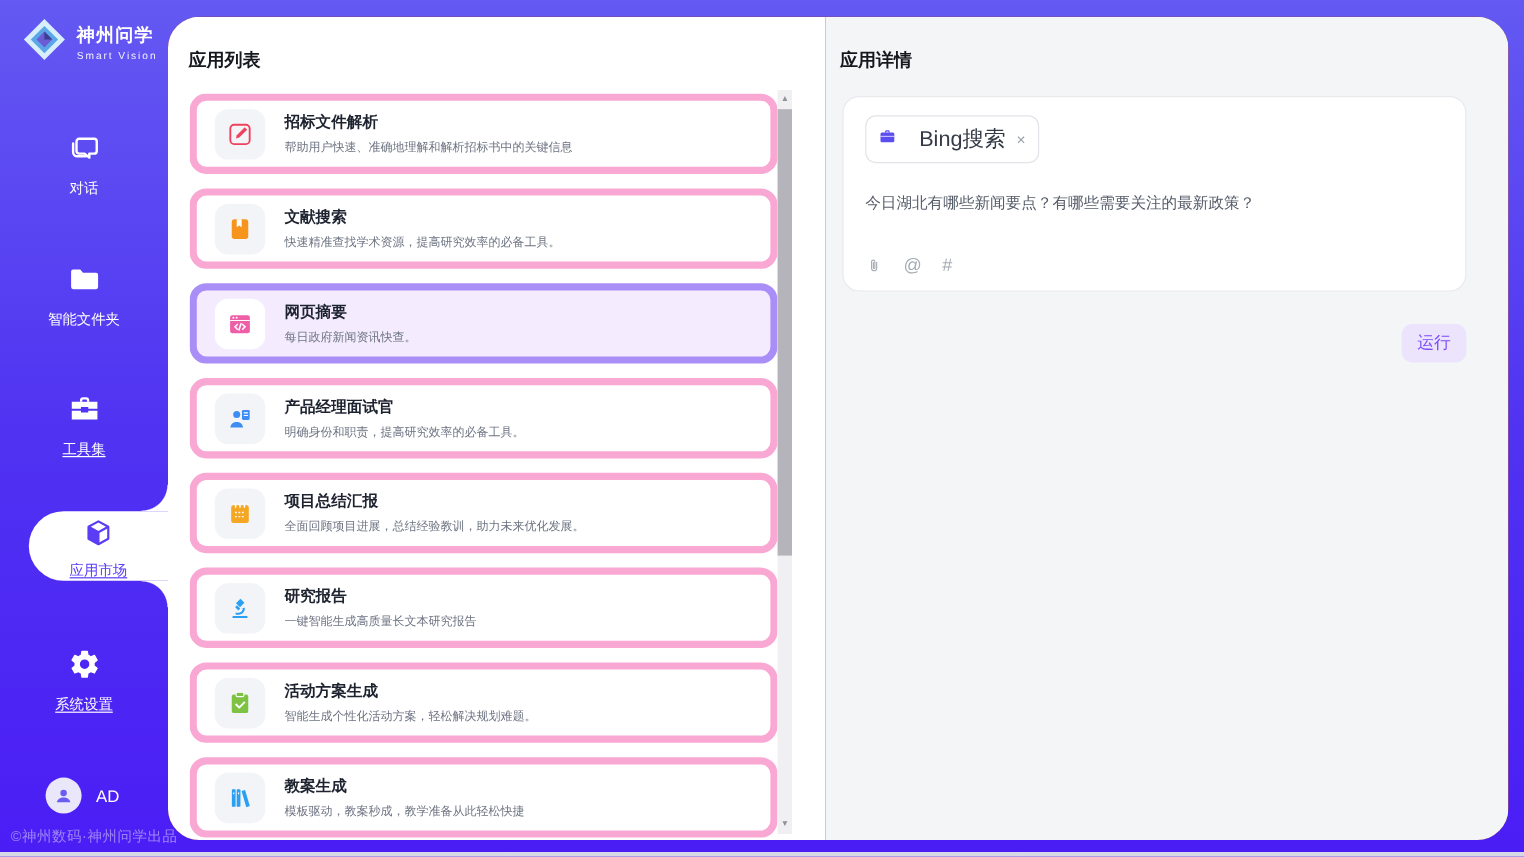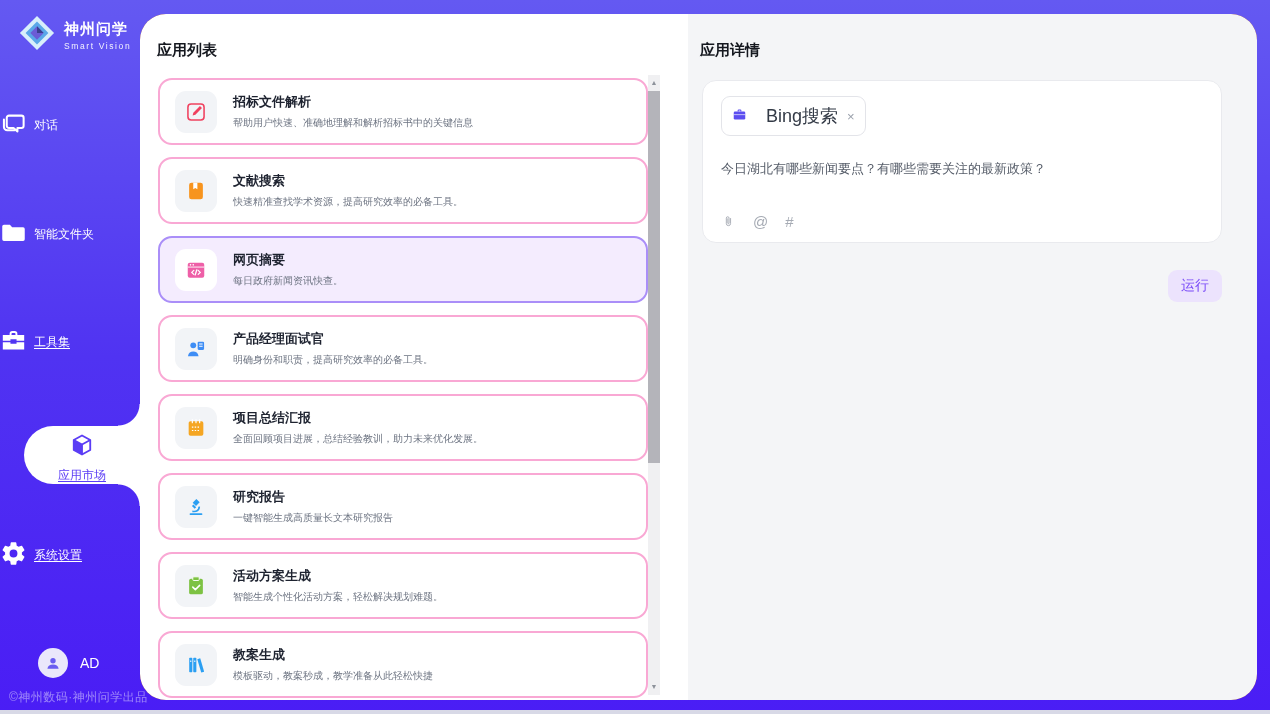--- a/index.html
+++ b/index.html
@@ -8,21 +8,21 @@
     position:relative;
     font-family:"Liberation Sans","DejaVu Sans",sans-serif;
     background:linear-gradient(180deg,#6459f2 0%,#5033f2 50%,#4a1df5 100%);
   }
   
   #sidebar { position:absolute; left:0; top:0; width:140px; height:714px; }
   .logo { position:absolute; left:18px; top:14px; display:flex; align-items:center; gap:8px; }
   .logo svg { width:38px; height:38px; }
   .brand-name { font-size:15px; font-weight:700; color:#fff; letter-spacing:1px; }
   .brand-sub { font-size:8.5px; color:rgba(255,255,255,.92); letter-spacing:1.6px; margin-top:2px; }
-  .nav-item { position:absolute; left:0; width:140px; display:flex; flex-direction:row; align-items:center; gap:7px; color:#fff; cursor:pointer; }
+  .nav-item { position:absolute; left:0; width:140px; display:flex; flex-direction:column; align-items:center; gap:7px; color:#fff; cursor:pointer; }
   .nav-item svg { width:27px; height:27px; }
   .nav-label { font-size:12px; color:#fff; }
   .nav-label.u { text-decoration:underline; text-underline-offset:2px; }
   .pos-chat{top:110px} .pos-folders{top:219px} .pos-tools{top:327px} .pos-settings{top:540px}
   .nav-active { position:absolute; left:24px; width:116px; top:426px; height:58px; background:#fff;
     border-radius:29px 0 0 29px; display:flex; flex-direction:column; align-items:center; justify-content:flex-end;
     gap:5px; color:#5b3df5; cursor:pointer; }
   .nav-active svg { width:26px; height:26px; }
   .nav-active .nav-label { color:#5b3df5; text-decoration:underline; text-underline-offset:2px; }
   .conn { position:absolute; right:0; width:22px; height:22px; }
@@ -38,21 +38,21 @@
   
   #content-card { position:absolute; left:140px; top:14px; width:1117px; height:686px; background:#7f1d1d; border-radius:26px; display:flex; overflow:hidden; }
   .left-panel { position:relative; width:548px; background:#fff; }
   .right-panel { position:relative; flex:1; background:#f4f5f7; }
   .panel-title { font-size:15px; font-weight:700; color:#15181f; position:absolute; top:27px; }
   .left-panel .panel-title { left:17px; }
   .right-panel .panel-title { left:12px; }
 
   
   #app-list { position:absolute; left:18px; top:64px; width:490px; bottom:0; overflow:hidden; }
-  .app-item { height:67px; border:2px solid #f9a8d4; border-radius:14px; margin-bottom:12px; display:flex; align-items:center; padding-left:15px; background:#fff; cursor:pointer; }
+  .app-item { height:67px; border:6px solid #f9a8d4; border-radius:14px; margin-bottom:12px; display:flex; align-items:center; padding-left:15px; background:#fff; cursor:pointer; }
   .app-item.selected { background:#f4ecfe; border-color:#aa8ef8; }
   .app-ic { width:42px; height:42px; border-radius:11px; background:#f2f4f7; display:flex; align-items:center; justify-content:center; margin-right:16px; flex:0 0 42px; }
   .app-item.selected .app-ic { background:#fff; }
   .app-ic svg { width:22px; height:22px; }
   .app-name { font-size:13px; font-weight:700; color:#1e2330; margin-bottom:5px; }
   .app-desc { font-size:10px; color:#6d7482; }
 
   
   .scrollbar { position:absolute; right:28px; top:61px; bottom:5px; width:12px; background:#f0f0f2; }
   .sb-thumb { position:absolute; top:16px; left:0; width:12px; height:372px; background:#b4b4ba; cursor:pointer; }

